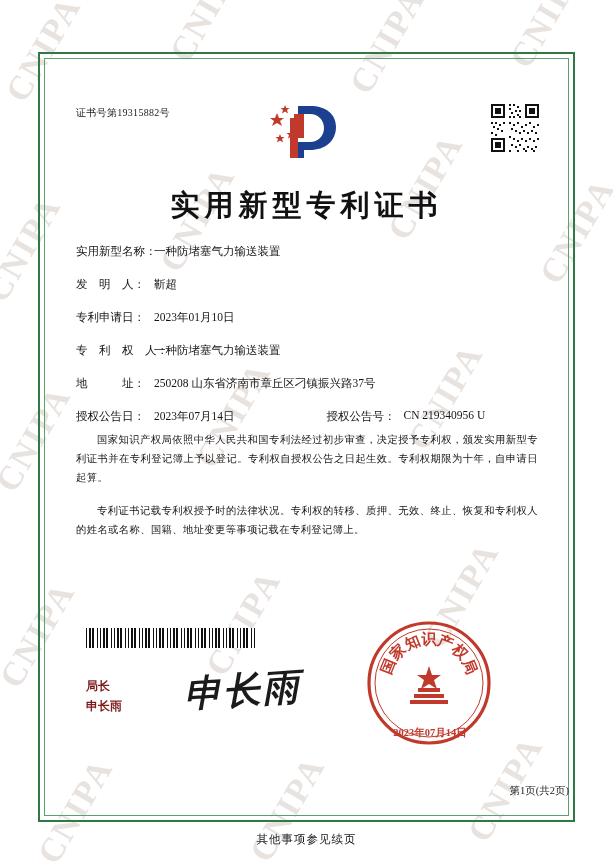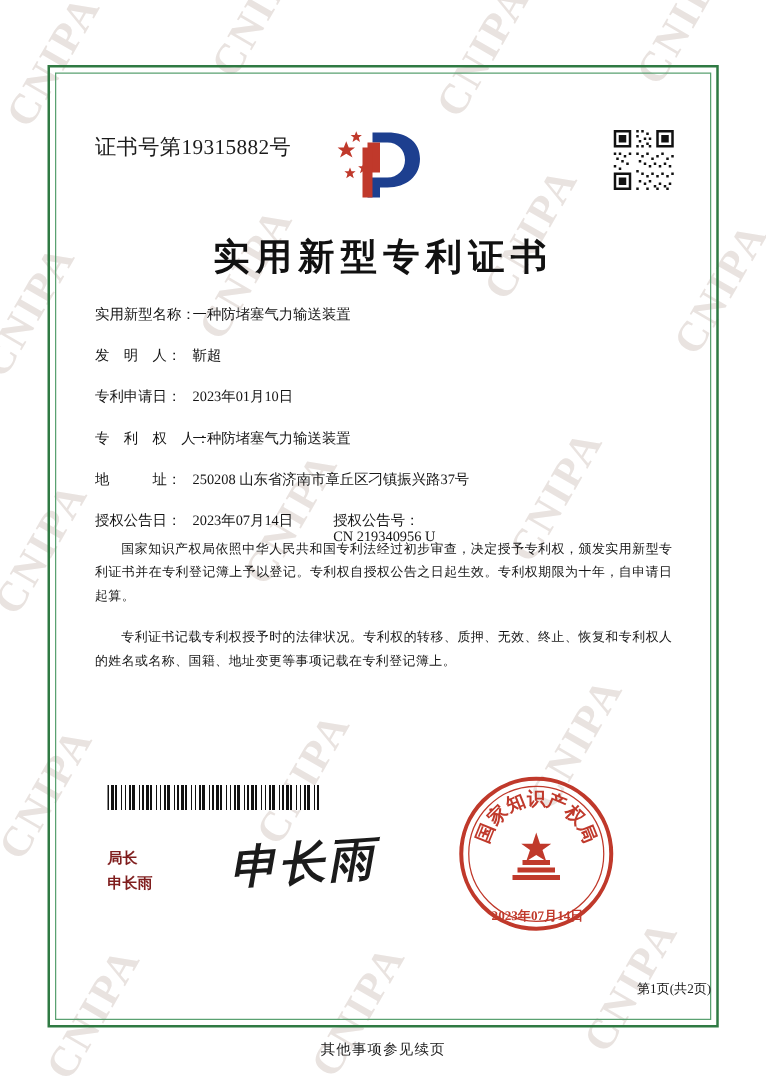--- a/index.html
+++ b/index.html
@@ -60,21 +60,21 @@
     position: absolute;
     left: 44px; top: 58px;
     width: 525px; height: 758px;
     box-sizing: border-box;
   }
 
   
   .cert-no {
     position: absolute;
     left: 32px; top: 48px;
-    font-size: 17px;
+    font-size: 10px;
     color: #1a1a1a;
     font-family: "Liberation Serif", serif;
     letter-spacing: .3px;
   }
   .logo {
     position: absolute;
     left: 226px; top: 42px;
     width: 78px; height: 62px;
   }
   .qr {
@@ -114,21 +114,21 @@
   .lbl {
     width: 78px;
     flex: 0 0 78px;
     letter-spacing: 0px;
   }
   .val { flex: 1 1 auto; }
   .row .lbl::after { content: ""; }
 
   .row2 { display: flex; }
   .row2 .seg { display: flex; }
-  .row2 .seg.second { margin-left: 32px; flex-direction: column; }
+  .row2 .seg.second { margin-left: 92px; }
   .row2 .lbl2 {
     width: 78px;
     flex: 0 0 78px;
   }
   .row2 .lbl3 {
     flex: 0 0 auto;
     margin-right: 8px;
   }
 
   

